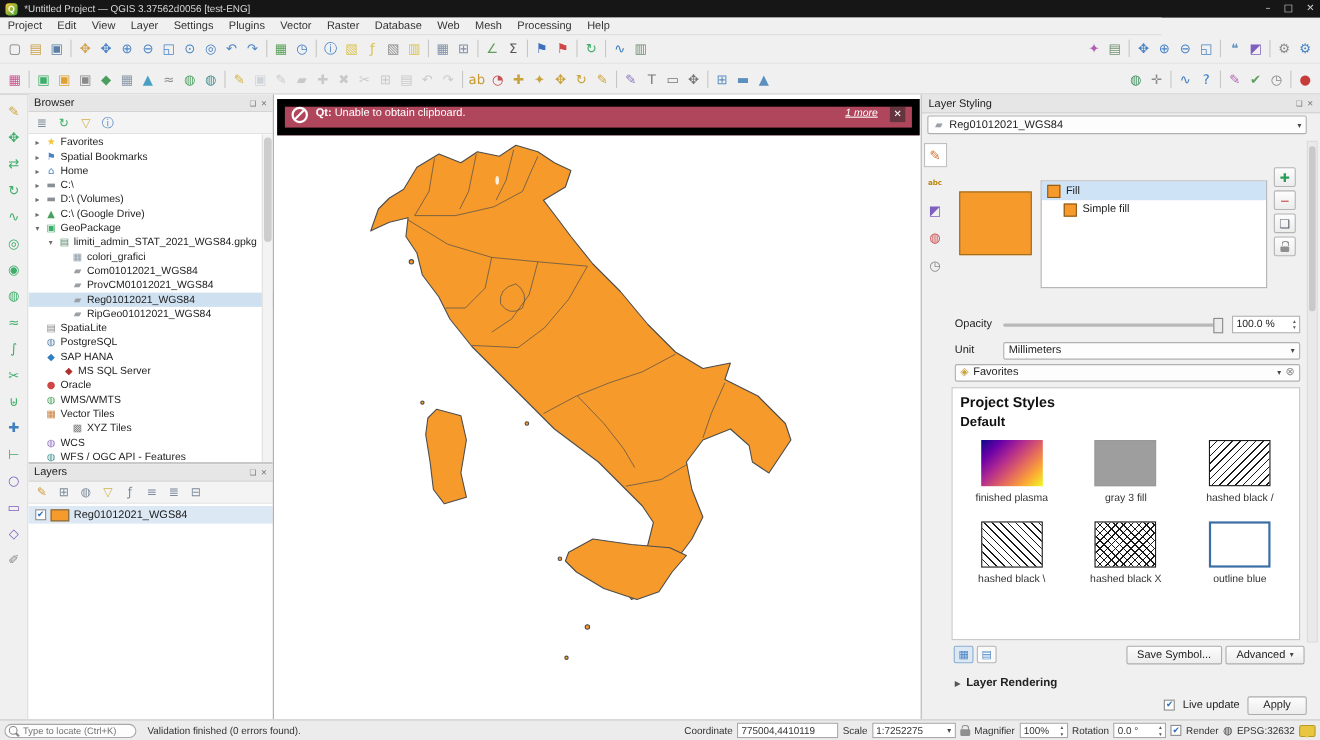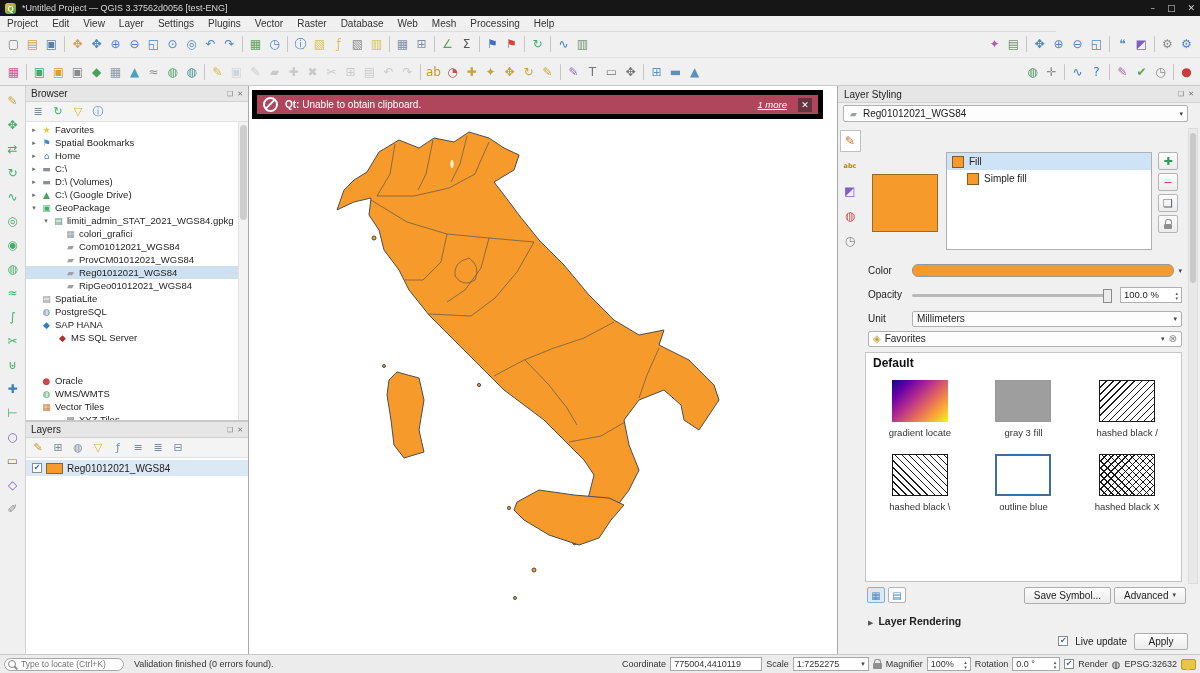--- a/index.html
+++ b/index.html
@@ -82,22 +82,22 @@
   .i-oracle::before{content:"●";color:#d04545}
   .i-wms::before{content:"◍";color:#4a9f5f}
   .i-vtiles::before{content:"▦";color:#c87f3f}
   .i-xyz::before{content:"▩";color:#7f7f7f}
   .i-wcs::before{content:"◍";color:#8f6fc0}
   .i-wfs::before{content:"◍";color:#3f8f8f}
 
   
   #canvas{left:248px;top:86px;width:590px;height:568px;background:#fff;
           border-left:1px solid #a9a9a9;border-right:1px solid #a9a9a9;box-sizing:border-box}
-  .msgbar{position:absolute;left:3px;right:14px;top:4px;height:19px;background:var(--msgbar,#b0465c);
-          border:5px solid #000000;color:#fff;display:flex;align-items:center;gap:7px;padding:0 6px;font-size:10px}
+  .msgbar{position:absolute;left:3px;right:1px;top:4px;height:19px;background:var(--msgbar,#b0465c);
+          border:7px solid #000000;color:#fff;display:flex;gap:7px;padding:0 6px;font-size:10px}
   .noentry{width:11px;height:11px;border:2px solid #fff;border-radius:50%;position:relative;flex:none}
   .noentry::after{content:"";position:absolute;left:-1px;top:3.5px;width:13px;height:2px;background:#fff;transform:rotate(-45deg)}
   .msg-more{margin-left:auto;font-style:italic;text-decoration:underline;font-size:9.5px}
   .msg-close{width:14px;height:14px;display:flex;align-items:center;justify-content:center;
              background:rgba(40,40,40,.55);font-size:9px;margin-left:4px}
   .italy{position:absolute;left:80px;top:44px}
 
   
   #stylepanel{left:838px;top:86px;width:362px;height:568px;background:#f0f0f0;box-sizing:border-box}
   .sp-title{height:16px;display:flex;align-items:center;padding:0 6px;font-size:10px;background:#e6e6e6;border-bottom:1px solid #d2d2d2}
@@ -110,21 +110,21 @@
            gap:3px;align-items:center;padding-top:2px}
   .sp-tab{width:21px;height:22px;display:flex;align-items:center;justify-content:center;font-size:12px;
           font-family:"DejaVu Sans",sans-serif;border:1px solid transparent;box-sizing:border-box}
   .sp-tab.active{background:#fff;border:1px solid #c0c0c0}
   .sp-tab.txt{font-size:6.5px;font-weight:bold}
   .sp-content{position:absolute;left:24px;top:42px;right:2px;bottom:0}
   .sym-type-combo{position:absolute;top:0;left:4px;right:16px;height:17px}
   .sym-area{position:absolute;top:24px;left:4px;right:16px;height:100px}
   .big-swatch{position:absolute;left:6px;top:22px;width:64px;height:56px;background:var(--region-fill,#f59a2b);
               border:1px solid #9a6a20}
-  .sym-tree{position:absolute;left:80px;top:0;right:30px;height:96px;background:#fff;border:1px solid #b0b0b0}
+  .sym-tree{position:absolute;left:80px;top:12px;right:30px;height:96px;background:#fff;border:1px solid #b0b0b0}
   .st-row{height:17px;display:flex;align-items:center;gap:5px;padding-left:5px;font-size:10px}
   .st-row.sel{background:#cfe3f7}
   .st-child{padding-left:20px}
   .chip{width:10px;height:10px;background:var(--region-fill,#f59a2b);border:1px solid #8a5a1a;flex:none}
   .sym-btns{position:absolute;right:0;top:0;width:24px;display:flex;flex-direction:column;gap:3px}
   .sbtn{width:20px;height:18px;background:linear-gradient(#fdfdfd,#ececec);border:1px solid #b4b4b4;
         border-radius:2px;display:flex;align-items:center;justify-content:center;font-size:11px;
         font-family:"DejaVu Sans",sans-serif;box-sizing:border-box}
   .lock-btn{position:relative}
   .lock-btn::before{content:"";width:8px;height:5px;background:#8f8f8f;border-radius:1px;margin-top:4px}
@@ -471,21 +471,21 @@
             <span class="ticon i-hana"></span>
             <span class="tlabel">SAP HANA</span>
           </div>
 
           <div class="tree-row" style="padding-left: 20px;">
             <span class="exp ico"></span>
             <span class="ticon i-mssql"></span>
             <span class="tlabel">MS SQL Server</span>
           </div>
 
-          <div class="tree-row" style="padding-left: 4px; margin-top: 30px;">
+          <div class="tree-row" style="padding-left: 4px;">
             <span class="exp ico"></span>
             <span class="ticon i-oracle"></span>
             <span class="tlabel">Oracle</span>
           </div>
 
           <div class="tree-row" style="padding-left: 4px;">
             <span class="exp ico"></span>
             <span class="ticon i-wms"></span>
             <span class="tlabel">WMS/WMTS</span>
           </div>
@@ -624,25 +624,20 @@
         </div>
       </div>
       <div class="sym-btns">
 
       <span class="sbtn" style="color: rgb(46, 158, 91);">✚</span>
           <span class="sbtn" style="color: rgb(192, 57, 43);">−</span>
           <span class="sbtn" style="color: rgb(85, 90, 102);">❏</span>
           <span class="sbtn lock-btn"></span>
         </div>
     </div>
-    <div class="prop-row prop-color">
-      <span class="plabel">Color</span>
-      <span class="color-bar"></span>
-      <span class="arr" style="margin-left:4px"></span>
-    </div>
     <div class="prop-row prop-opacity">
       <span class="plabel">Opacity</span>
       <span class="slider">
           <span class="track"></span>
           <span class="handle"></span>
         </span>
       <span class="spin">
         <span>100.0 %</span>
         <span class="updown">
             <span class="up"></span>
@@ -659,51 +654,52 @@
     </div>
     <div class="prop-row prop-fav">
       <span class="combo" style="flex:1;height:16px">
         <span class="fav-ic"></span>
         <span>Favorites</span>
         <span class="arr"></span>
         <span class="xg"></span>
       </span>
     </div>
     <div class="styles-box">
+      <div class="ps-h1">Project Styles</div>
       <div class="ps-h2">Default</div>
       <div class="style-grid">
 
           <div class="style-item">
             <span class="sw sw-plasma"></span>
-            <span class="style-caption">gradient locate</span>
+            <span class="style-caption">finished plasma</span>
           </div>
 
           <div class="style-item">
             <span class="sw sw-gray"></span>
             <span class="style-caption">gray 3 fill</span>
           </div>
 
           <div class="style-item">
             <span class="sw sw-hash-f"></span>
             <span class="style-caption">hashed black /</span>
           </div>
 
           <div class="style-item">
             <span class="sw sw-hash-b"></span>
             <span class="style-caption">hashed black \</span>
           </div>
 
           <div class="style-item">
+            <span class="sw sw-hash-x"></span>
+            <span class="style-caption">hashed black X</span>
+          </div>
+
+          <div class="style-item">
             <span class="sw sw-outline"></span>
             <span class="style-caption">outline blue</span>
-          </div>
-
-          <div class="style-item">
-            <span class="sw sw-hash-x"></span>
-            <span class="style-caption">hashed black X</span>
           </div>
         </div>
     </div>
     <div class="below-row">
       <span style="display:flex;gap:3px">
 
       <span class="view-btn active" style="color: rgb(74, 132, 196);">▦</span>
           <span class="view-btn" style="color: rgb(74, 132, 196);">▤</span>
         </span>
       <span class="spacer"></span>

